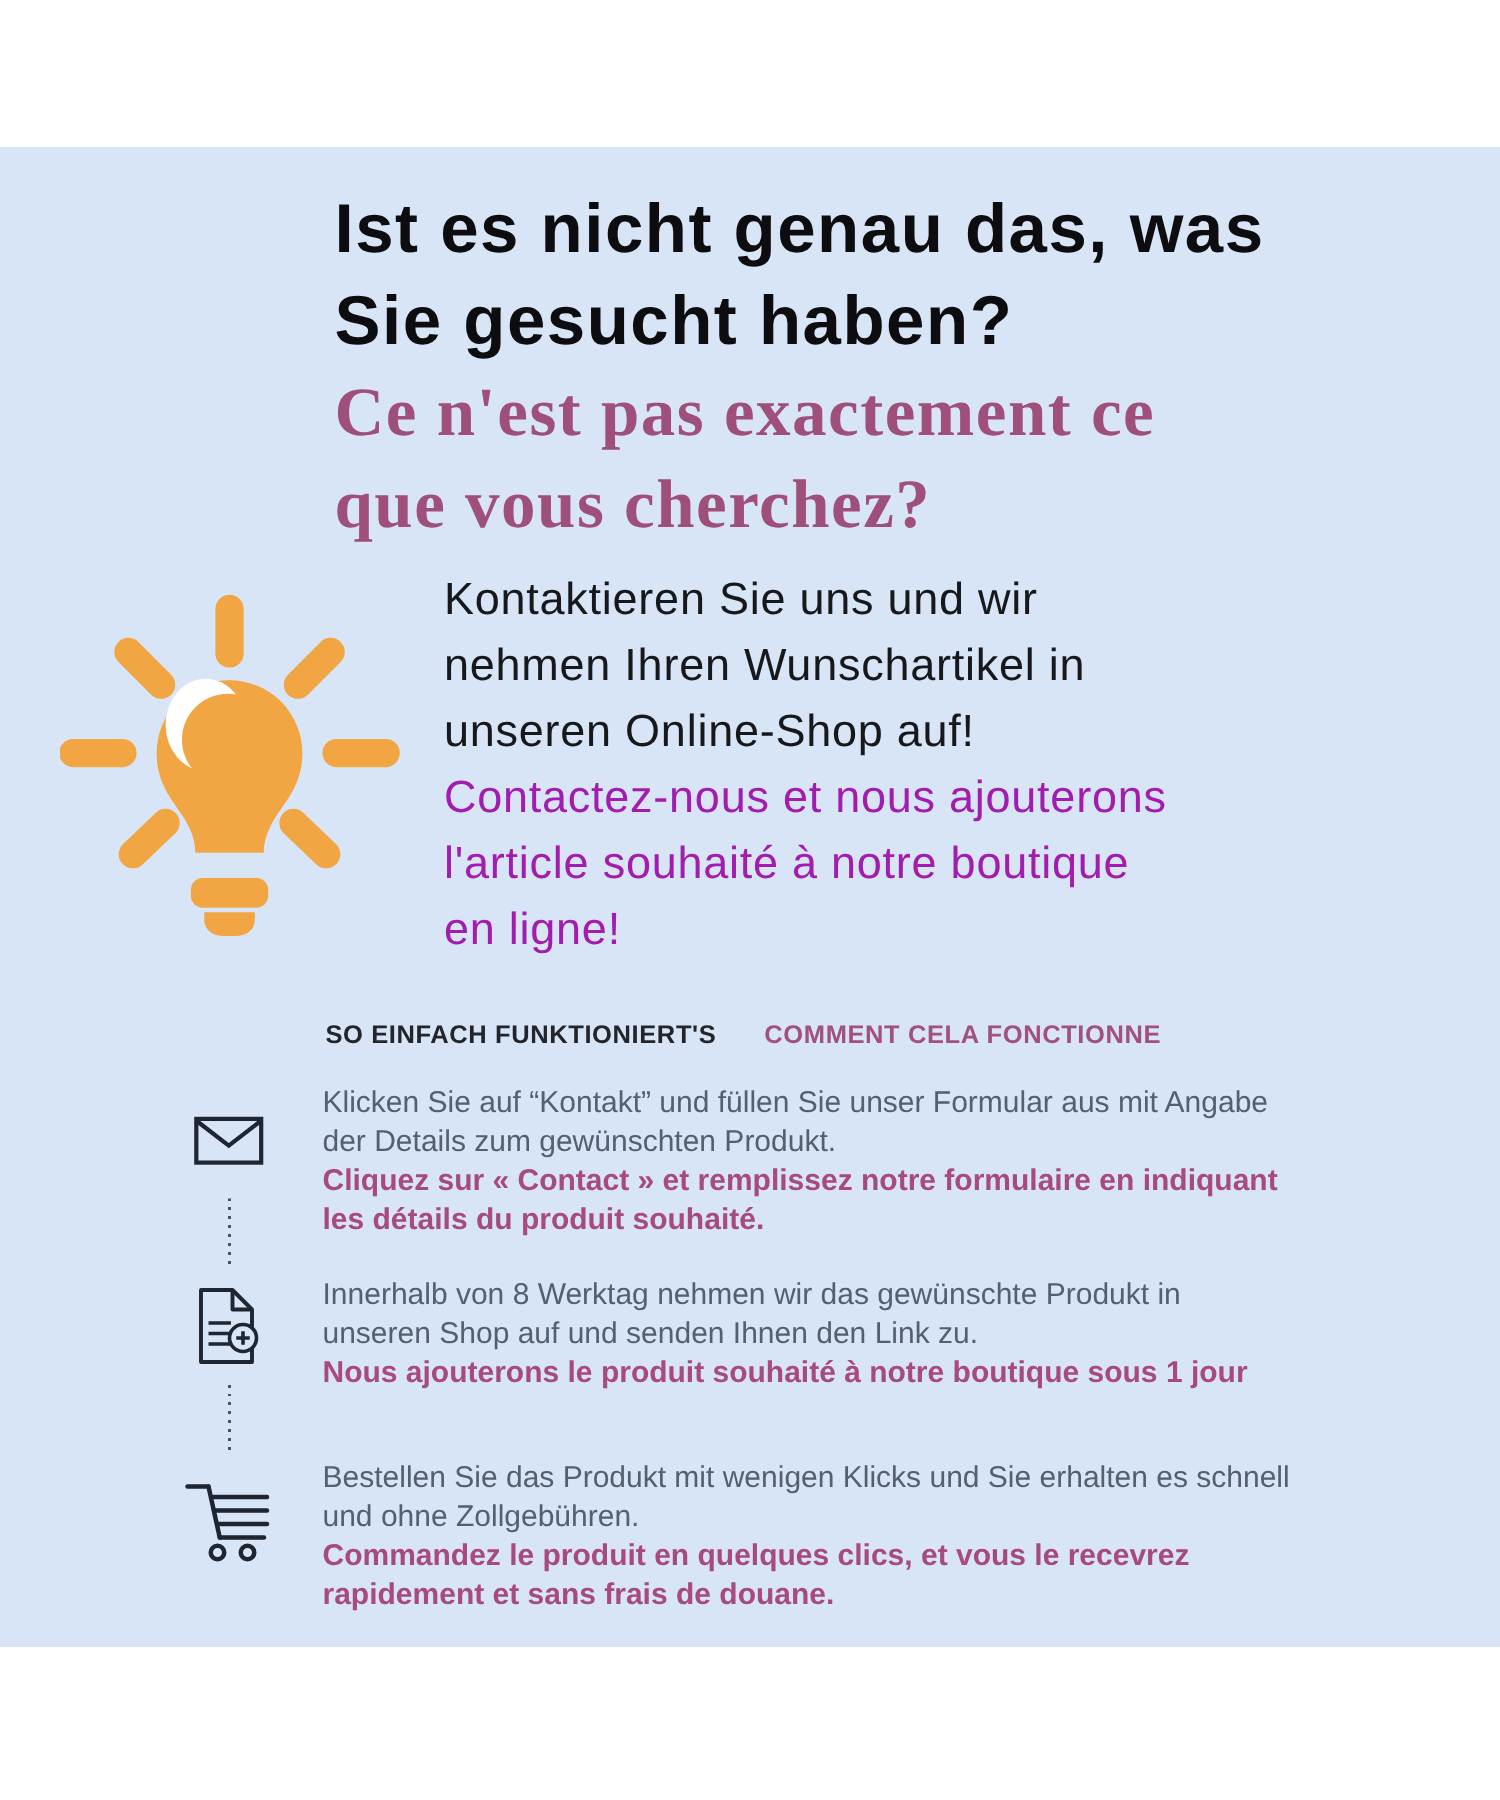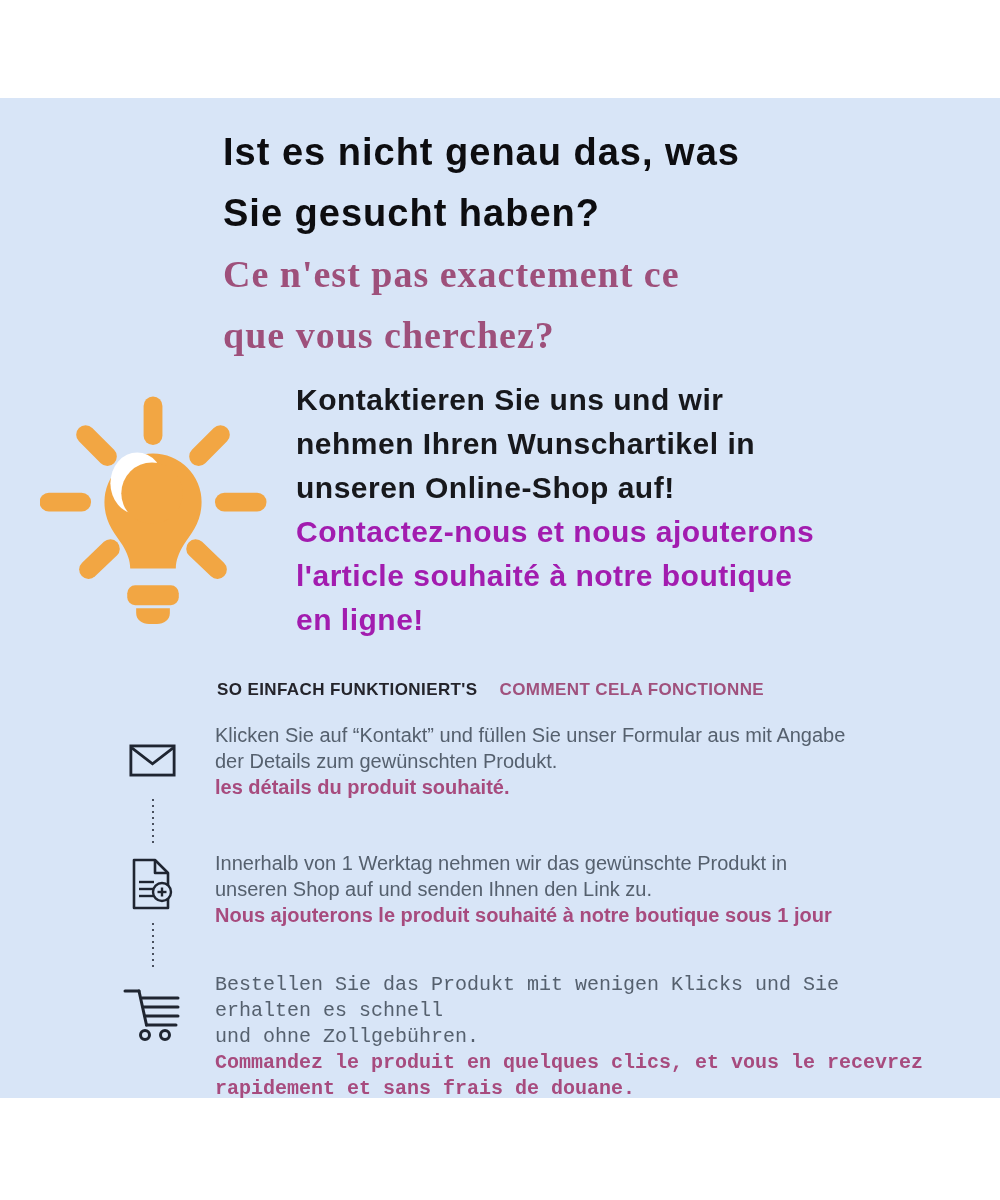--- a/index.html
+++ b/index.html
@@ -4,43 +4,43 @@
 <style>
   html,body{margin:0;padding:0;}
   body{
     width:1000px;height:1200px;position:relative;background:#ffffff;
     font-family:"Liberation Sans","DejaVu Sans",sans-serif;
     overflow:hidden;
   }
   .panel{position:absolute;left:0;top:98px;width:1000px;height:1000px;background:#d8e5f7;}
 
   
-  .headline{position:absolute;left:223px;top:122px;font-size:38px;font-weight:700;
+  .headline{position:absolute;left:223px;top:122px;font-size:46px;font-weight:700;
     line-height:61px;letter-spacing:1px;}
   .headline .de{color:#0d0d10;}
   .headline .fr{color:#9e507b;font-family:Liberation Serif, serif;}
 
   
-  .intro-text{position:absolute;left:296px;top:378px;font-size:30px;font-weight:700;
+  .intro-text{position:absolute;left:296px;top:378px;font-size:30px;font-weight:400;
     line-height:44px;letter-spacing:.5px;}
   .intro-text .de{color:#17181c;}
   .intro-text .fr{color:#a21caf;}
 
   .bulb{position:absolute;left:40px;top:390px;}
 
   
   .hiw-title{position:absolute;left:217px;top:680px;font-size:17px;font-weight:700;
-    letter-spacing:.4px;display:flex;gap:22px;white-space:nowrap;}
+    letter-spacing:.4px;display:flex;gap:32px;white-space:nowrap;}
   .hiw-title .de{color:#24242b;}
   .hiw-title .fr{color:#a0517d;}
 
   .step{position:absolute;left:215px;width:730px;font-size:20px;line-height:26px;margin-top:10px;}
   .step .de{color:#55606e;font-weight:500;}
   .step .fr{color:#a74b7e;font-weight:700;}
-  .step-1{top:712px;} .step-2{top:840px;} .step-3{top:962px;font-family:Liberation Mono, monospace;}
+  .step-1{top:712px;} .step-2{top:840px;} .step-3{top:962px;}
 
   .icon{position:absolute;}
   .icon-envelope{left:129px;top:744px;}
   .icon-document{left:131px;top:857px;}
   .icon-cart{left:118px;top:985px;}
 
   .dots{position:absolute;left:152px;width:2px;height:46px;
     background-image:repeating-linear-gradient(to bottom,#49505e 0 2px,transparent 2px 6px);}
   .dots-1{top:799px;} .dots-2{top:923px;}
 </style>
@@ -116,25 +116,26 @@
     <line x1="27" y1="31" x2="60" y2="31"></line>
     <line x1="28.5" y1="40" x2="58" y2="40"></line>
   </g>
   <circle cx="27" cy="50" r="4.5" fill="none" stroke="#1f2531" stroke-width="3"></circle>
   <circle cx="47" cy="50" r="4.5" fill="none" stroke="#1f2531" stroke-width="3"></circle>
 </svg>
 
 <div class="step step-1">
   <div class="de">Klicken Sie auf “Kontakt” und füllen Sie unser Formular aus mit Angabe</div>
   <div class="de">der Details zum gewünschten Produkt.</div>
+  <div class="fr">Cliquez sur « Contact » et remplissez notre formulaire en indiquant</div>
   <div class="fr">les détails du produit souhaité.</div>
 </div>
 
 <div class="step step-2">
-  <div class="de">Innerhalb von 1 Werktag nehmen wir das gewünschte Produkt in</div>
+  <div class="de">Innerhalb von 8 Werktag nehmen wir das gewünschte Produkt in</div>
   <div class="de">unseren Shop auf und senden Ihnen den Link zu.</div>
   <div class="fr">Nous ajouterons le produit souhaité à notre boutique sous 1 jour</div>
 </div>
 
 <div class="step step-3">
   <div class="de">Bestellen Sie das Produkt mit wenigen Klicks und Sie erhalten es schnell</div>
   <div class="de">und ohne Zollgebühren.</div>
   <div class="fr">Commandez le produit en quelques clics, et vous le recevrez</div>
   <div class="fr">rapidement et sans frais de douane.</div>
 </div>

